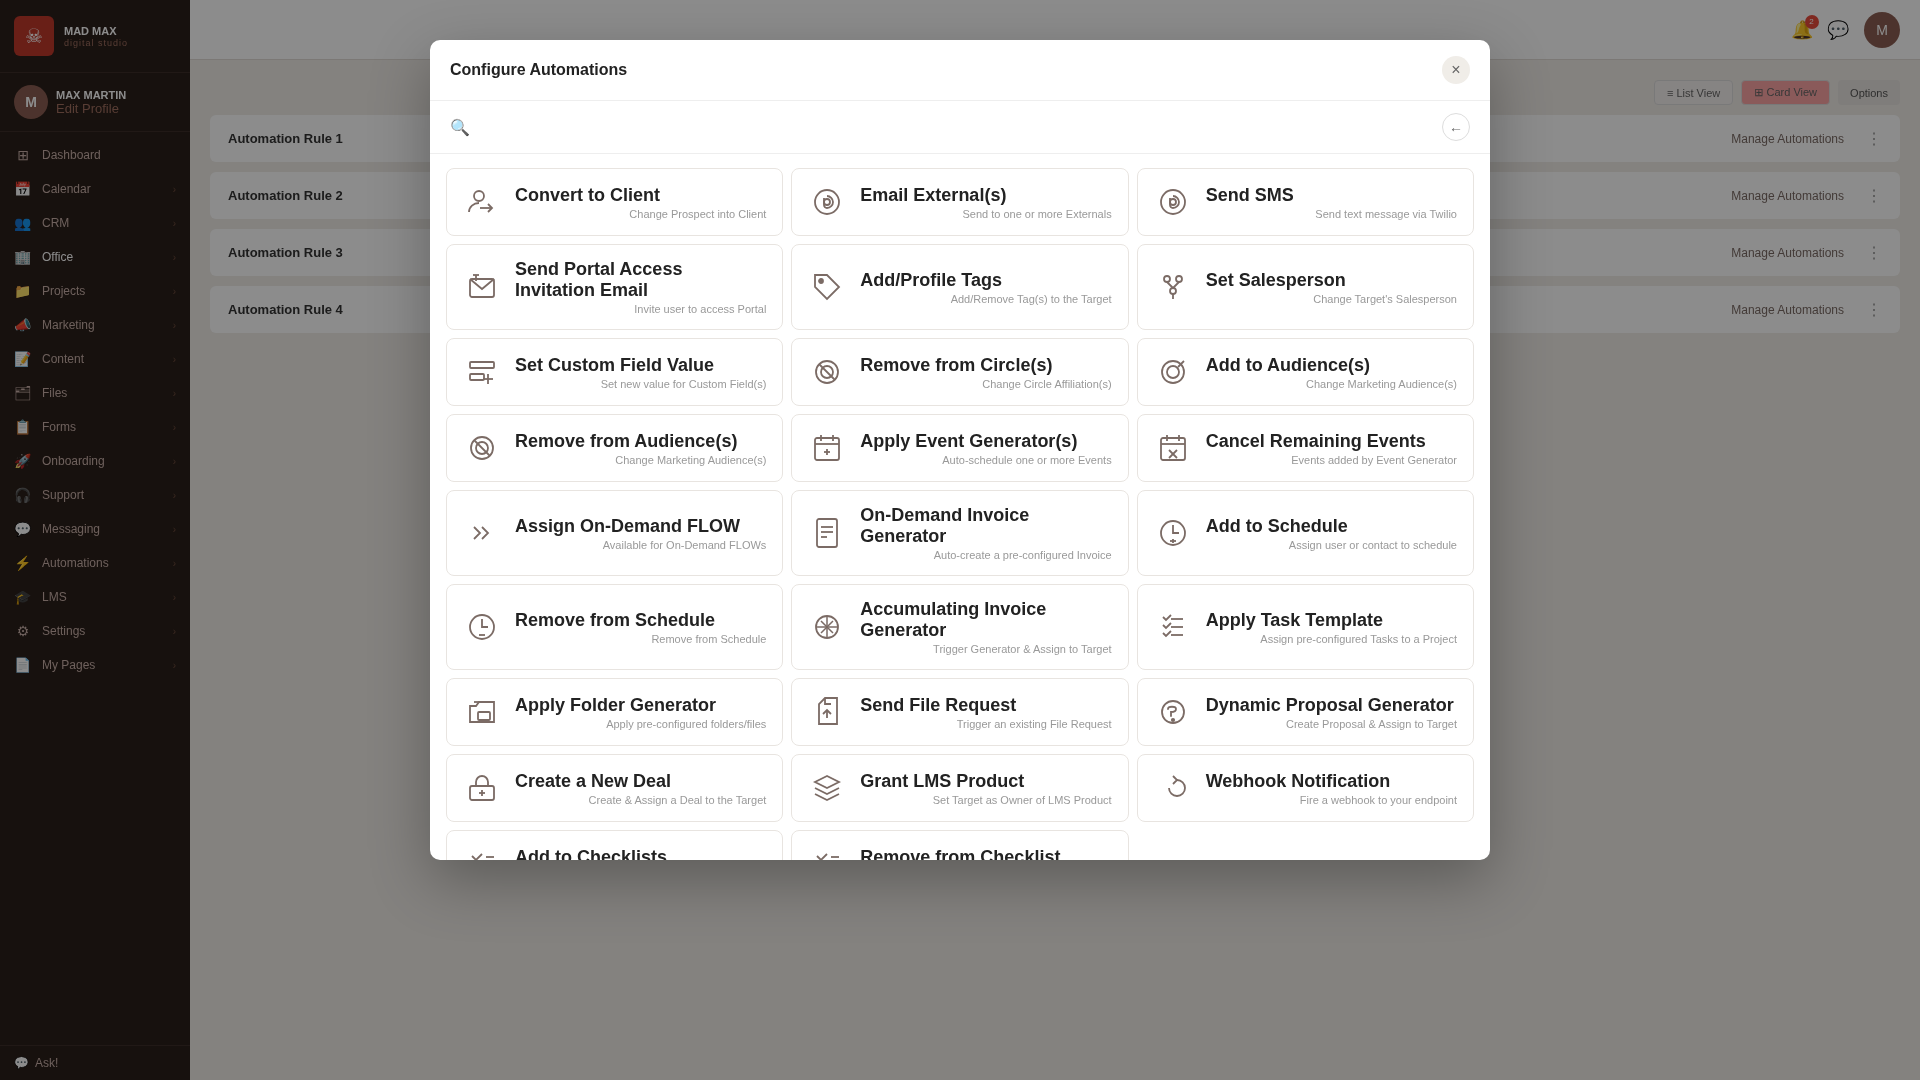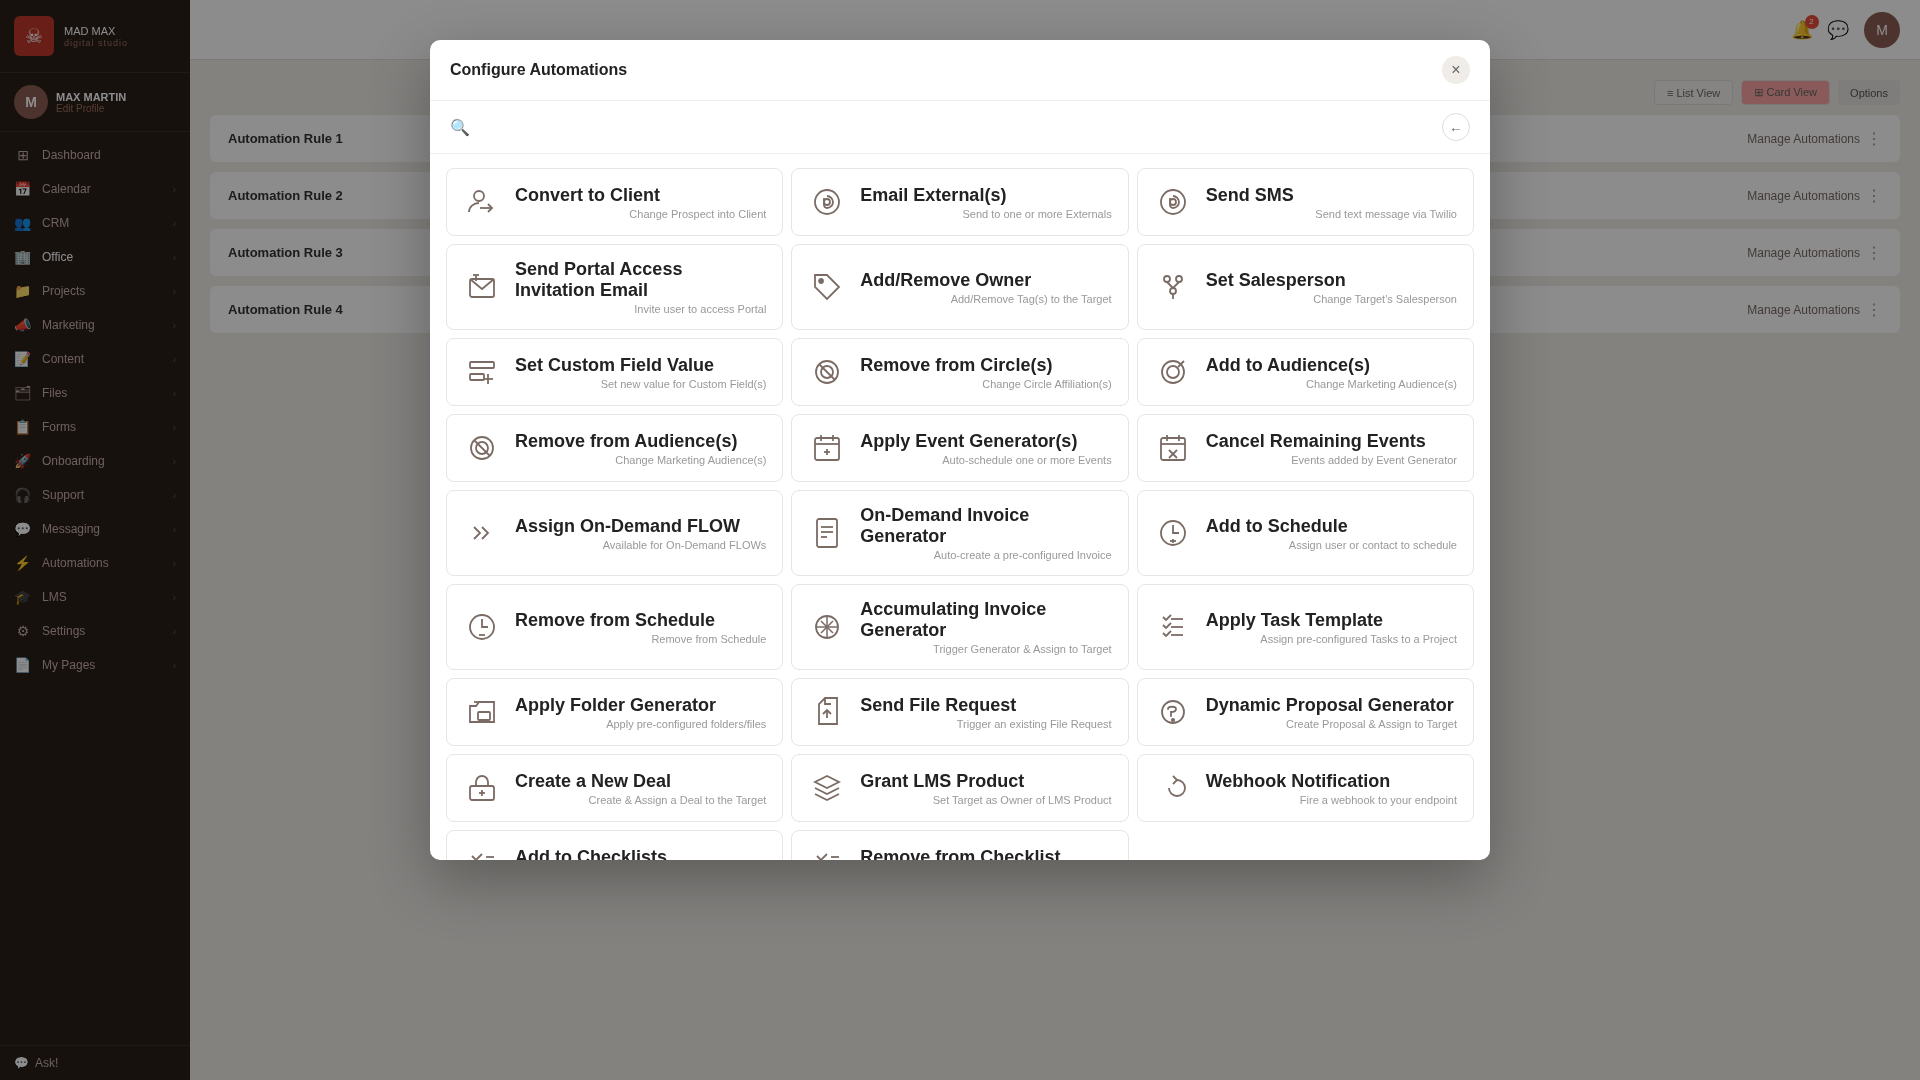--- a/index.html
+++ b/index.html
@@ -41,39 +41,39 @@
       background: #c0392b;
       border-radius: 6px;
       display: flex;
       align-items: center;
       justify-content: center;
       color: white;
       font-size: 20px;
       margin-right: 10px;
       flex-shrink: 0;
     }
-    .logo-text { color: white; font-size: 11px; font-weight: 400; text-transform: uppercase; line-height: 1.3; }
+    .logo-text { color: white; font-size: 11px; font-weight: 700; text-transform: uppercase; line-height: 1.3; }
     .logo-sub { color: #a07060; font-size: 9px; text-transform: lowercase; letter-spacing: 1px; }
 
     .sidebar-user {
       display: flex;
       align-items: center;
       padding: 12px 14px;
       border-bottom: 1px solid #3d2e28;
     }
     .user-avatar {
       width: 34px; height: 34px;
       border-radius: 50%;
       background: #8b5e52;
       display: flex; align-items: center; justify-content: center;
       color: white; font-size: 14px; font-weight: bold;
       margin-right: 8px; flex-shrink: 0;
     }
     .user-name { color: white; font-size: 11px; font-weight: 600; }
-    .user-edit { color: #a07060; font-size: 10px; }
+    .user-edit { color: #a07060; font-size: 13px; }
 
     .sidebar-nav { flex: 1; overflow-y: auto; padding: 6px 0; }
     .nav-item {
       display: flex;
       align-items: center;
       padding: 9px 14px;
       color: #c8b0a8;
       font-size: 12px;
       cursor: pointer;
       position: relative;
@@ -134,21 +134,21 @@
     .content-row {
       background: white;
       border-radius: 6px;
       padding: 14px 18px;
       margin-bottom: 10px;
       display: flex;
       align-items: center;
       justify-content: space-between;
     }
     .row-title { font-size: 13px; font-weight: 600; color: #333; }
-    .row-actions { display: flex; gap: 0; align-items: center; }
+    .row-actions { display: flex; gap: 16px; align-items: center; }
     .row-btn {
       font-size: 11px;
       padding: 5px 12px;
       border-radius: 4px;
       border: none;
       cursor: pointer;
       background: #e8e4e0;
       color: #555;
     }
     .manage-link { font-size: 12px; color: #7b6b65; cursor: pointer; }
@@ -493,21 +493,21 @@
             </div>
           </div>
           <div class="automation-card">
             <div class="auto-icon">
               <svg width="32" height="32" viewBox="0 0 32 32" fill="none" stroke="#7b6b65" stroke-width="1.8">
                 <path d="M4 4h12l12 12-12 12L4 16V4z"></path>
                 <circle cx="10" cy="10" r="2" fill="#7b6b65"></circle>
               </svg>
             </div>
             <div class="auto-text">
-              <div class="auto-title">Add/Remove Owner</div>
+              <div class="auto-title">Add/Profile Tags</div>
               <div class="auto-desc">Add/Remove Tag(s) to the Target</div>
             </div>
           </div>
           <div class="automation-card">
             <div class="auto-icon">
               <svg width="32" height="32" viewBox="0 0 32 32" fill="none" stroke="#7b6b65" stroke-width="1.8">
                 <circle cx="10" cy="8" r="3"></circle>
                 <circle cx="22" cy="8" r="3"></circle>
                 <circle cx="16" cy="20" r="3"></circle>
                 <line x1="10" y1="11" x2="16" y2="17"></line>

